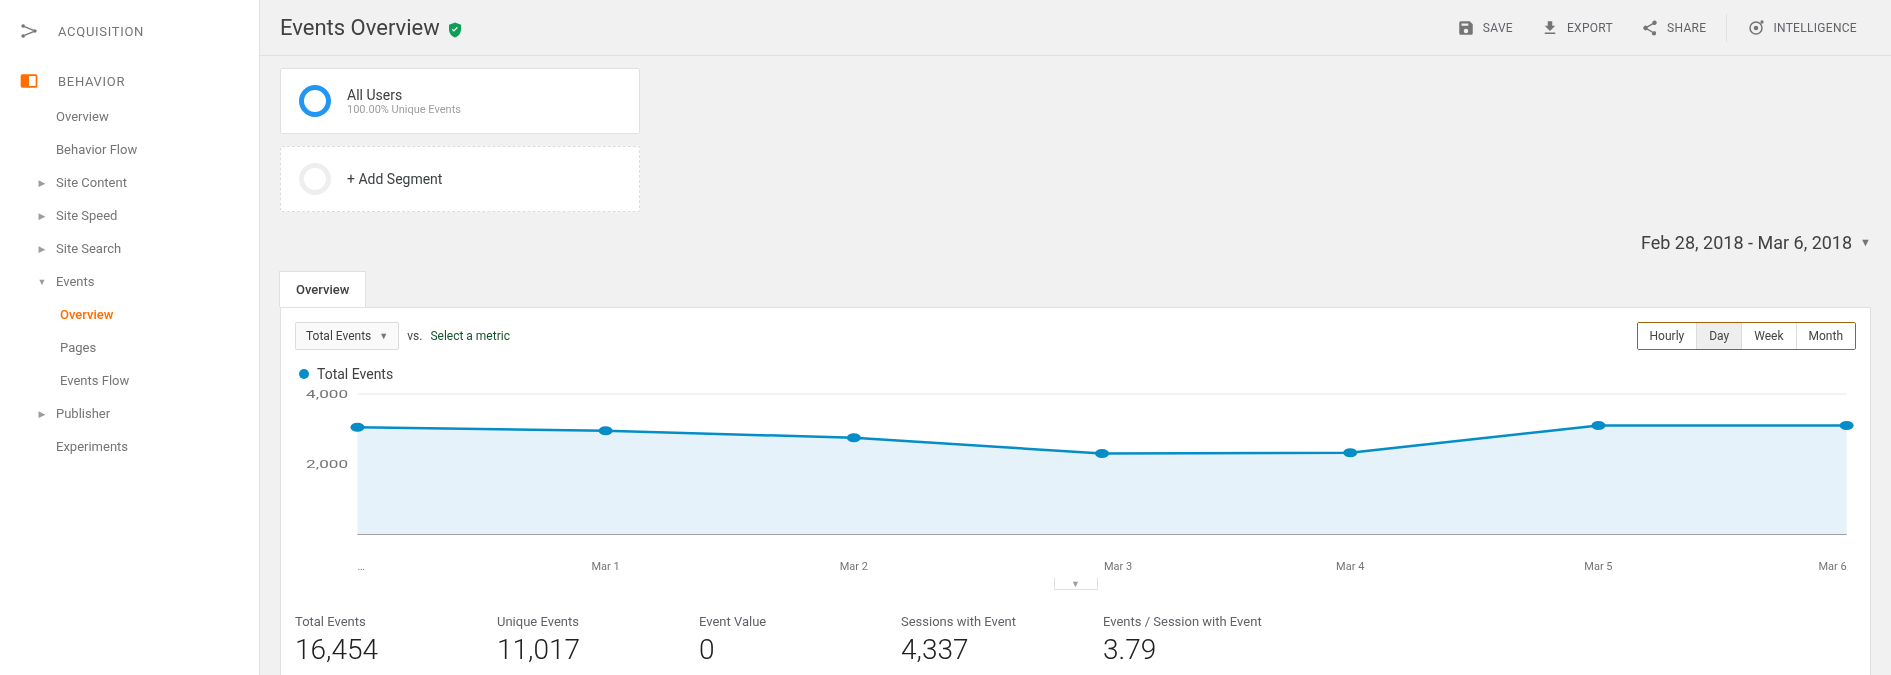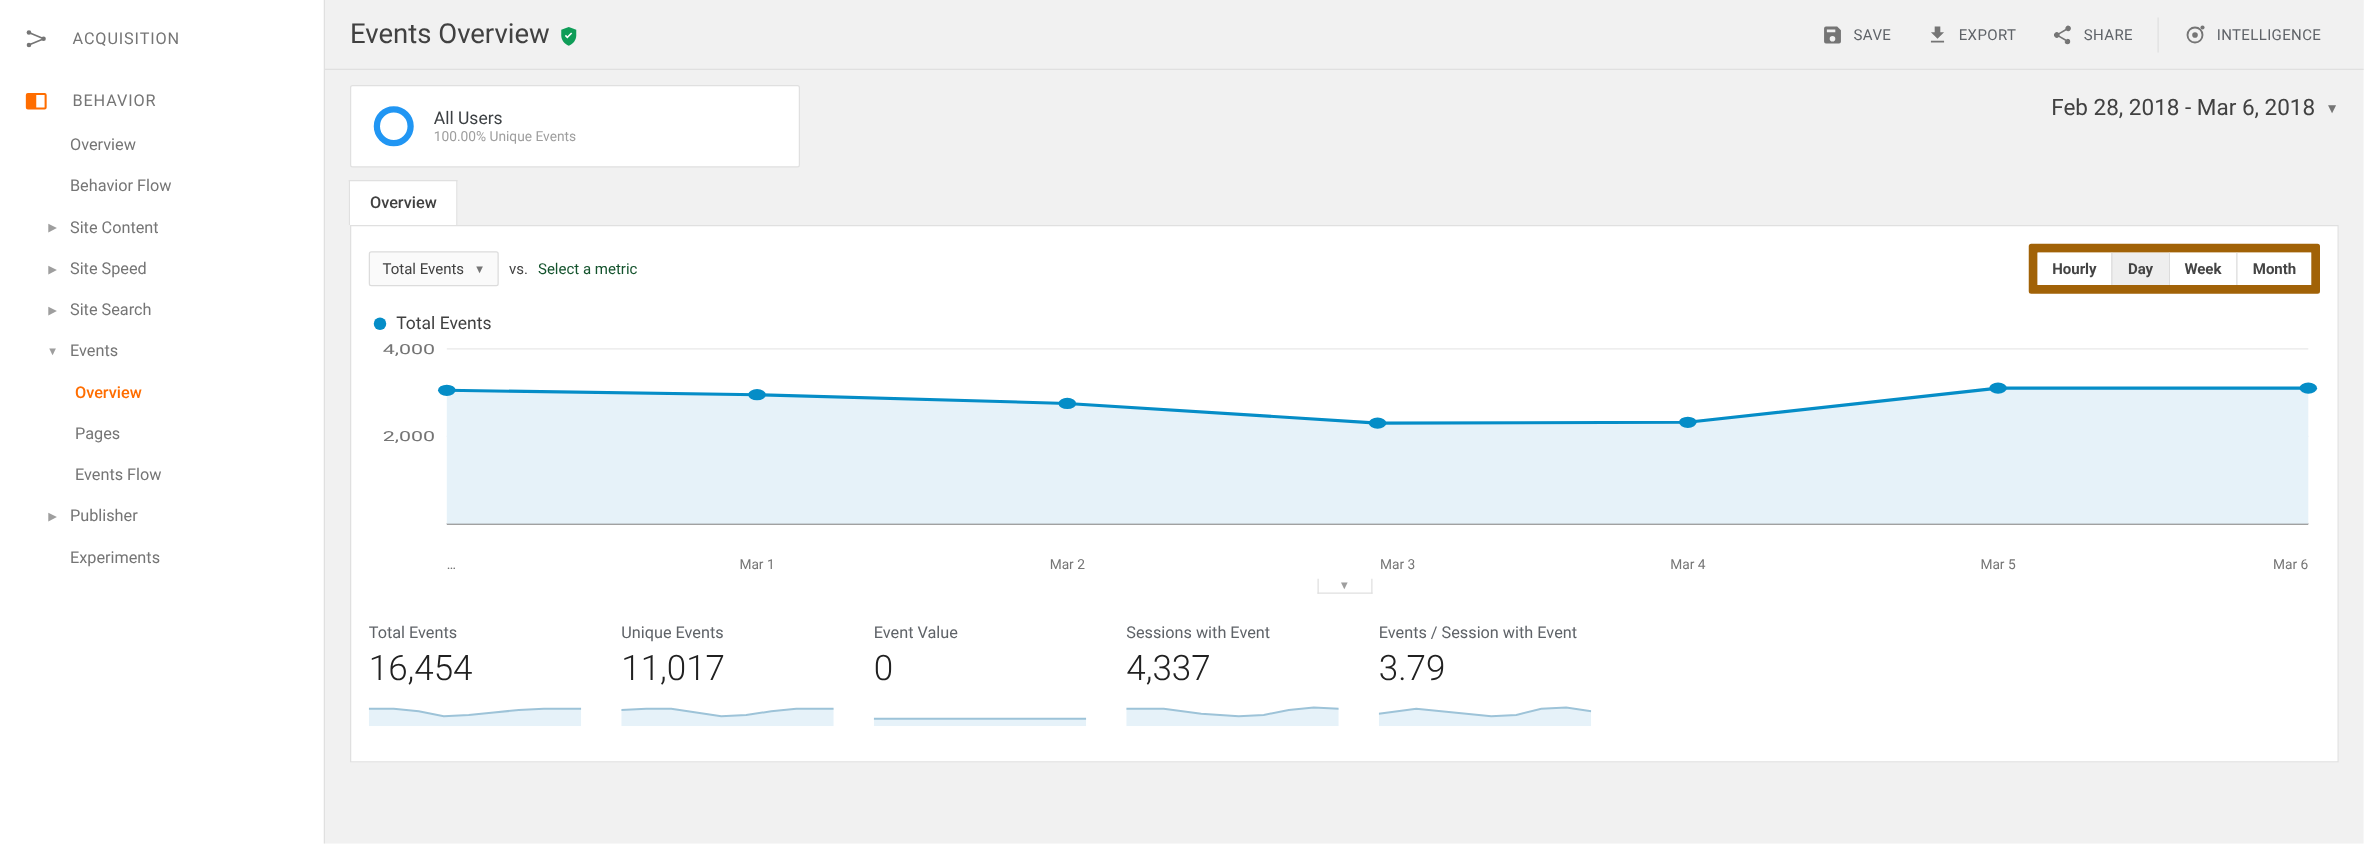--- a/index.html
+++ b/index.html
@@ -43,21 +43,21 @@
   }
   .page-title { font-size: 22px; color: #414141; display:flex; align-items:center; gap:6px;}
   .shield { width:18px; height:18px; }
   .topbar-actions { display:flex; align-items:center; }
   .tb-btn { display:flex; align-items:center; gap:8px; padding:0 14px; height:56px; color:#5f6368; font-size:12px; letter-spacing:.3px; cursor:pointer; }
   .tb-btn svg { width:18px; height:18px; fill:#757575;}
   .tb-sep { width:1px; height:28px; background:#e0e0e0; margin:0 6px;}
 
   
   .content { padding: 12px 20px; overflow:auto; flex:1; }
-  .seg-row { display:flex; align-items:flex-start; gap:12px; }
+  .seg-row { display:flex; align-items:flex-start; gap:12px;flex-direction:column; }
   .seg-card {
     background:#fff; border:1px solid #e0e0e0; border-radius:2px;
     display:flex; align-items:center; padding:10px 18px; width:360px; height:66px;
   }
   .seg-card.add { border:1px dashed #dcdcdc; color:#757575; justify-content:flex-start; }
   .seg-circle { width:32px; height:32px; border:5px solid #2196F3; border-radius:50%; margin-right:16px;}
   .seg-circle.add { border:5px solid #eee;}
   .seg-main-title { font-size:14px; color:#3c4043;}
   .seg-sub { font-size:11px; color:#9e9e9e;}
   .date-picker {
@@ -76,21 +76,21 @@
   }
   .metric-select {
     display:flex; align-items:center; gap:8px; font-size:12px; color:#414141;
   }
   .metric-btn {
     display:flex; align-items:center; gap:8px;
     border:1px solid #dcdcdc; border-radius:2px; padding:6px 10px; background:#fafafa; font-size:12px;
   }
   .vs-label { color:#444; }
   .link { color:#14532d; cursor:pointer; font-size:12px; }
-  .time-toggle { display:flex; border:7px solid #a16207; border-radius:2px; overflow:hidden;font-weight:bold;}
+  .time-toggle { display:flex; border:1px solid #a16207; border-radius:2px; overflow:hidden;}
   .time-toggle > div {
     padding:6px 12px; font-size:12px; color:#444; border-left:1px solid #dcdcdc; cursor:pointer; background:#fff;
   }
   .time-toggle > div:first-child { border-left:none; }
   .time-toggle > div.active { background:#eee; }
 
   
   .chart-wrap { padding:4px 14px 0 14px; }
   .chart-title-row { display:flex; align-items:center; gap:8px; margin:4px 0 8px 4px; }
   .dot { width:10px; height:10px; background:#058DC7; border-radius:50%;}
@@ -239,20 +239,24 @@
 
     <div class="content">
 
       <div class="seg-row">
         <div class="seg-card">
           <div class="seg-circle"></div>
           <div>
             <div class="seg-main-title">All Users</div>
             <div class="seg-sub">100.00% Unique Events</div>
           </div>
+        </div>
+        <div class="seg-card add">
+          <div class="seg-circle add"></div>
+          <div class="seg-main-title">+ Add Segment</div>
         </div>
         <div class="date-picker">
           <span>Feb 28, 2018 - Mar 6, 2018</span>
           <span class="caret-down">▼</span>
         </div>
       </div>
 
       <div class="tab-strip" style="background:transparent; border:none;">
         <div class="tab"><span>Overview</span></div>
       </div>

